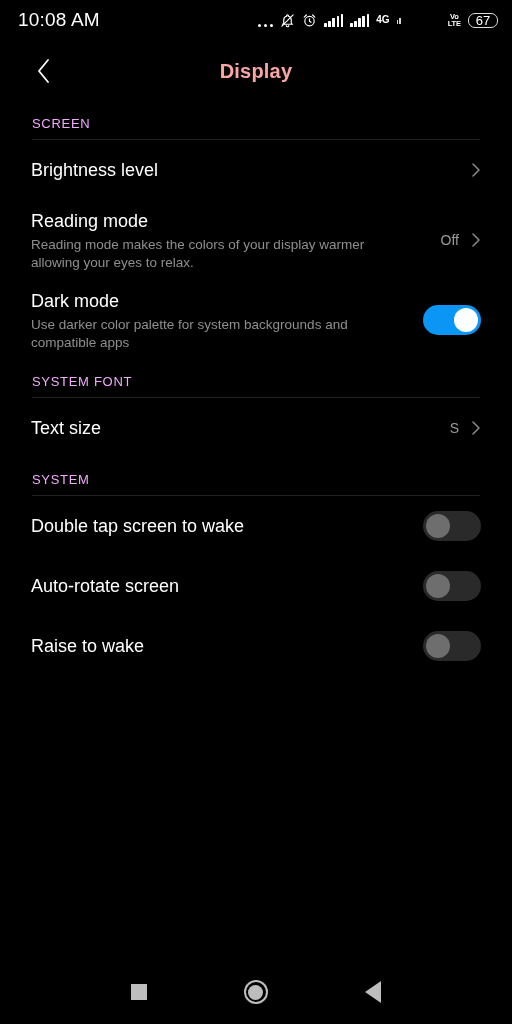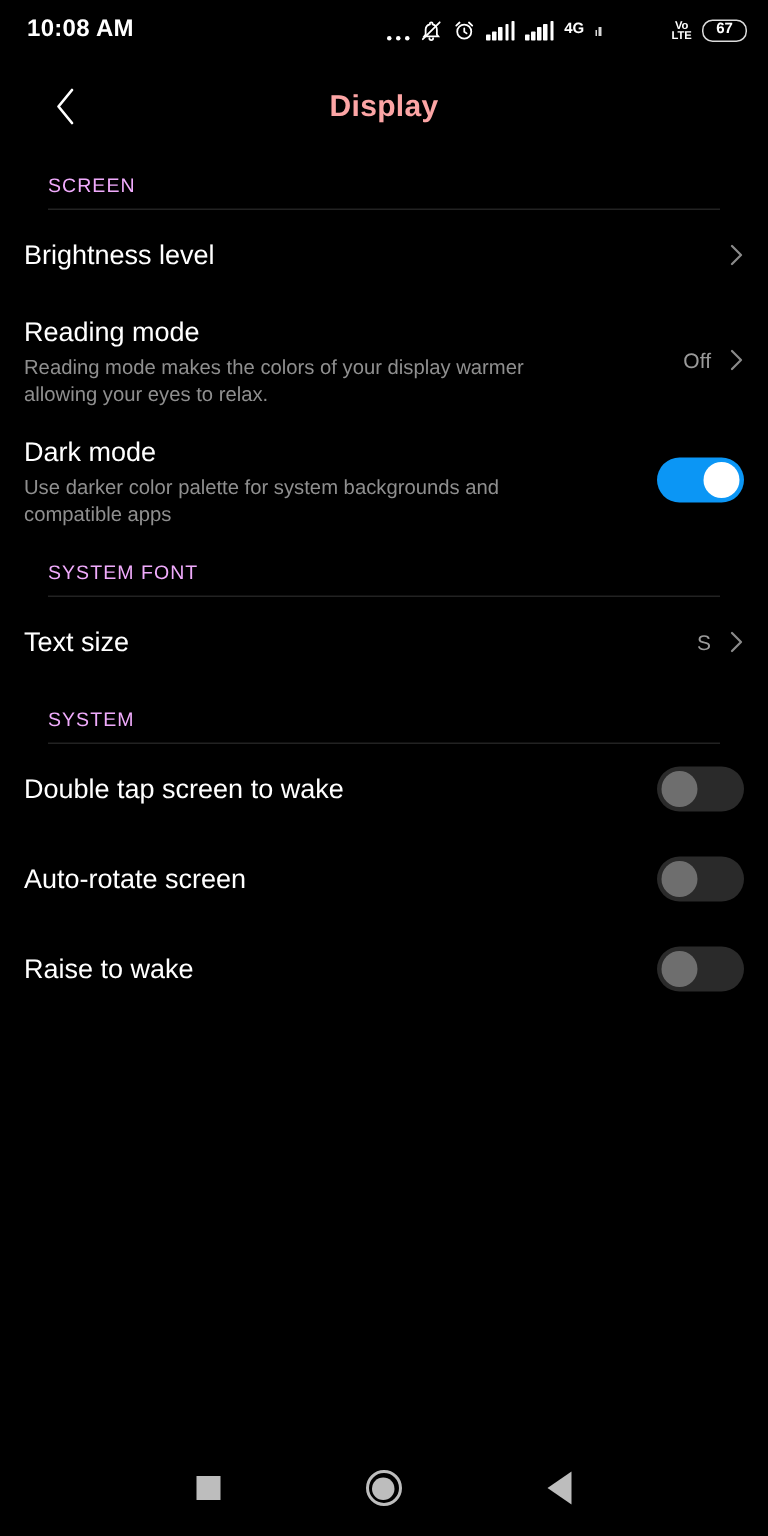--- a/index.html
+++ b/index.html
@@ -16,21 +16,21 @@
     color:#fff;
   }
 
   
   .statusbar {
     position:absolute; top:0; left:0; right:0; height:40px;
     display:flex; align-items:center; justify-content:space-between;
     padding:0 14px 0 18px;
   }
   .status-clock {
-    font-size:16px; font-weight:bold; color:#fff; letter-spacing:.2px;
+    font-size:19px; font-weight:normal; color:#fff; letter-spacing:.2px;
   }
   .status-icons { display:flex; align-items:center; gap:7px; }
 
   .ic-dots { display:flex; align-items:flex-end; gap:2.5px; height:14px; }
   .ic-dots i { width:3.5px; height:3.5px; border-radius:50%; background:#fff; display:block; }
 
   .ic-bell { position:relative; width:15px; height:15px; }
   .ic-bell svg, .ic-alarm svg { display:block; }
 
   .ic-signal { display:flex; align-items:flex-end; gap:1.5px; height:13px; }
@@ -50,21 +50,21 @@
   .ic-volte {
     display:flex; flex-direction:column; align-items:center;
     line-height:1; font-size:7.5px; font-weight:bold; color:#fff;margin-left:40px;
   }
   .ic-volte span { display:block; letter-spacing:-.1px; }
 
   .ic-battery {
     width:30px; height:15px; border:1.4px solid #dcdcdc; border-radius:7px;
     display:flex; align-items:center; justify-content:center; position:relative;
   }
-  .ic-battery .lvl { font-size:10px; font-weight:bold; color:#fff; line-height:1; }
+  .ic-battery .lvl { font-size:13px; font-weight:normal; color:#fff; line-height:1; }
 
   
   .appbar {
     position:absolute; top:40px; left:0; right:0; height:62px;
     display:flex; align-items:center;
   }
   .back-btn {
     position:absolute; left:24px; top:50%; transform:translateY(-50%);
     width:40px; height:40px; display:flex; align-items:center; justify-content:center;
     cursor:pointer;
@@ -78,21 +78,21 @@
   .content { position:absolute; top:102px; left:0; right:0; bottom:64px; }
 
   .section-header {
     padding:14px 32px 8px 32px;
     font-size:13px; color:#f0abfc; letter-spacing:.7px;
   }
   .divider { height:1px; background:#222222; margin:0 32px; }
 
   .row {
     display:flex; align-items:center; justify-content:space-between;
-    padding:0 16px; min-height:60px; cursor:pointer;
+    padding:0 31px; min-height:60px; cursor:pointer;
   }
   .row.tall { min-height:80px; }
   .row-texts { display:flex; flex-direction:column; justify-content:center; padding-right:10px; }
   .row-title { font-size:18px; color:#ffffff; line-height:1.35; }
   .row-sub {
     font-size:13.5px; color:#8f8f8f; line-height:1.32; margin-top:3px; max-width:382px;
   }
   .row-right { display:flex; align-items:center; gap:12px; flex-shrink:0; }
   .row-value { font-size:14px; color:#9a9a9a;margin-left:40px; }
 

